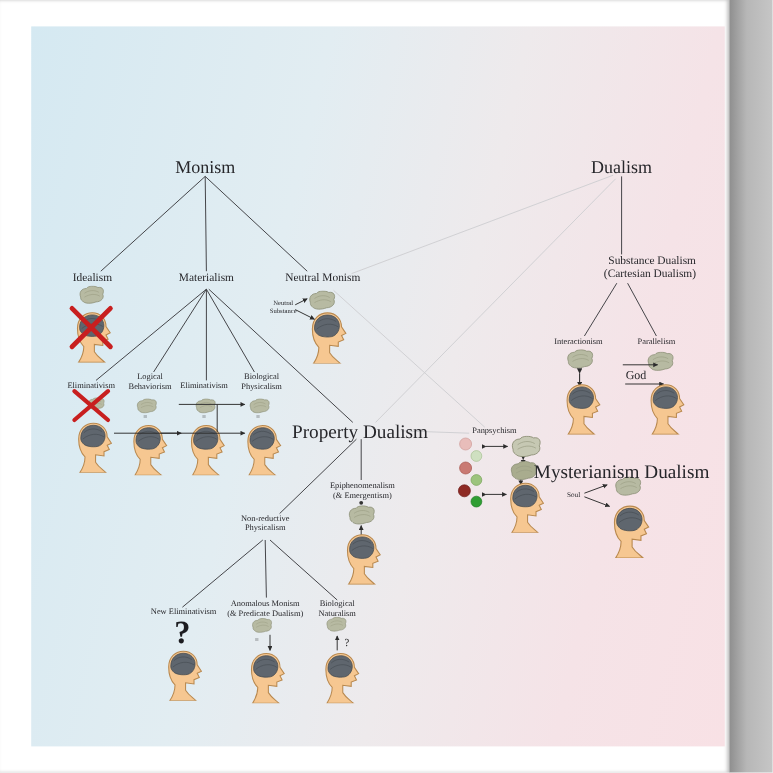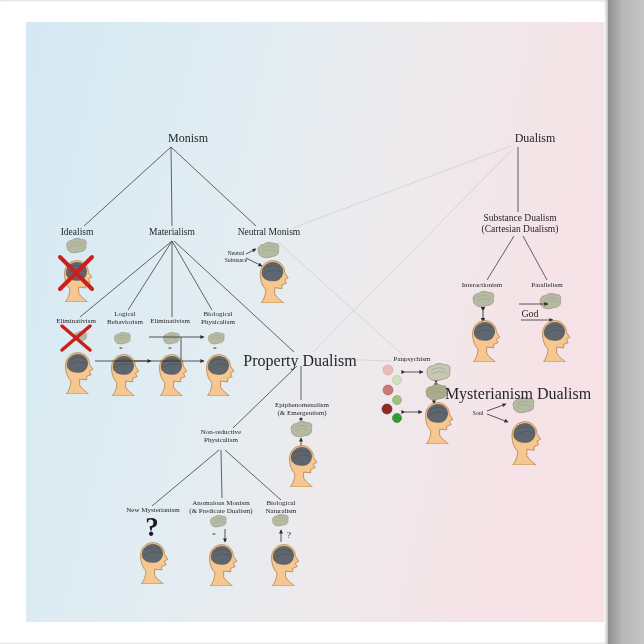--- a/index.html
+++ b/index.html
@@ -9,22 +9,22 @@
              background:linear-gradient(90deg,#8f8f8f 0,#b7b7b7 40%,#c6c6c6 100%);}
   .poster{position:absolute;left:0;top:0;width:608px;height:644px;background:#ffffff;
           box-shadow:inset -2px 0 3px rgba(0,0,0,.25);}
   .print{position:absolute;left:26px;top:22px;width:578px;height:600px;
          background:linear-gradient(103deg,#d5e9f2 0%,#e2edf2 35%,#eeeaec 58%,#f5e3e7 80%,#f8e1e5 100%);}
   svg.art{position:absolute;left:0;top:0;width:644px;height:644px;}
   .lbl{position:absolute;color:#26262a;text-align:center;line-height:1.12;
        transform:translateX(-50%);white-space:normal;}
   .one{white-space:nowrap;}
   .title{font-size:26px;letter-spacing:1px;color:#141418;white-space:nowrap;}
-  .lv1{font-size:12px;margin-left:17px;}
-  .lv2{font-size:9.5px;}
+  .lv1{font-size:15px;}
+  .lv2{font-size:9.5px;text-align:right;}
   .lv3{font-size:7px;}
   .tiny{font-size:5.5px;line-height:1.2;}
   .mid{font-size:16px;}
   .god{font-size:10px;}
   .soul{font-size:6px;}
   .equiv{position:absolute;font-size:6px;color:#333;transform:translateX(-50%);}
   .bigq{font-size:27px;font-weight:bold;color:#1c1c20;}
   .smallq{font-size:9px;color:#222;}
   .bf-body{fill:var(--bf,#b7baa2);stroke:#8d9077;stroke-width:.8;}
   .bf-sq{fill:none;stroke:#999c82;stroke-width:.6;}
@@ -219,21 +219,21 @@
 
   <div class="lbl lv3" style="left:302px;top:402px;width:90px">
     <div>Epiphenomenalism</div>
     <div>(&amp; Emergentism)</div>
   </div>
 
   <div class="lbl lv3" style="left:221px;top:429px;width:52px">Non-reductive Physicalism</div>
 
   <div class="lbl mid one" style="left:518px;top:385px">Mysterianism Dualism</div>
 
-  <div class="lbl lv3 one" style="left:153px;top:507px">New Mysterianism</div>
+  <div class="lbl lv3 one" style="left:153px;top:507px">New Eliminativism</div>
   <div class="lbl lv3" style="left:221px;top:500px;width:84px">
     <div>Anomalous Monism</div>
     <div>(&amp; Predicate Dualism)</div>
   </div>
   <div class="lbl lv3" style="left:281px;top:500px;width:46px">Biological Naturalism</div>
 
   <div class="lbl tiny" style="left:236px;top:250px;width:34px">Neutral Substance</div>
   <div class="lbl god one" style="left:530px;top:308px">God</div>
   <div class="lbl soul one" style="left:478px;top:410px">Soul</div>
 

